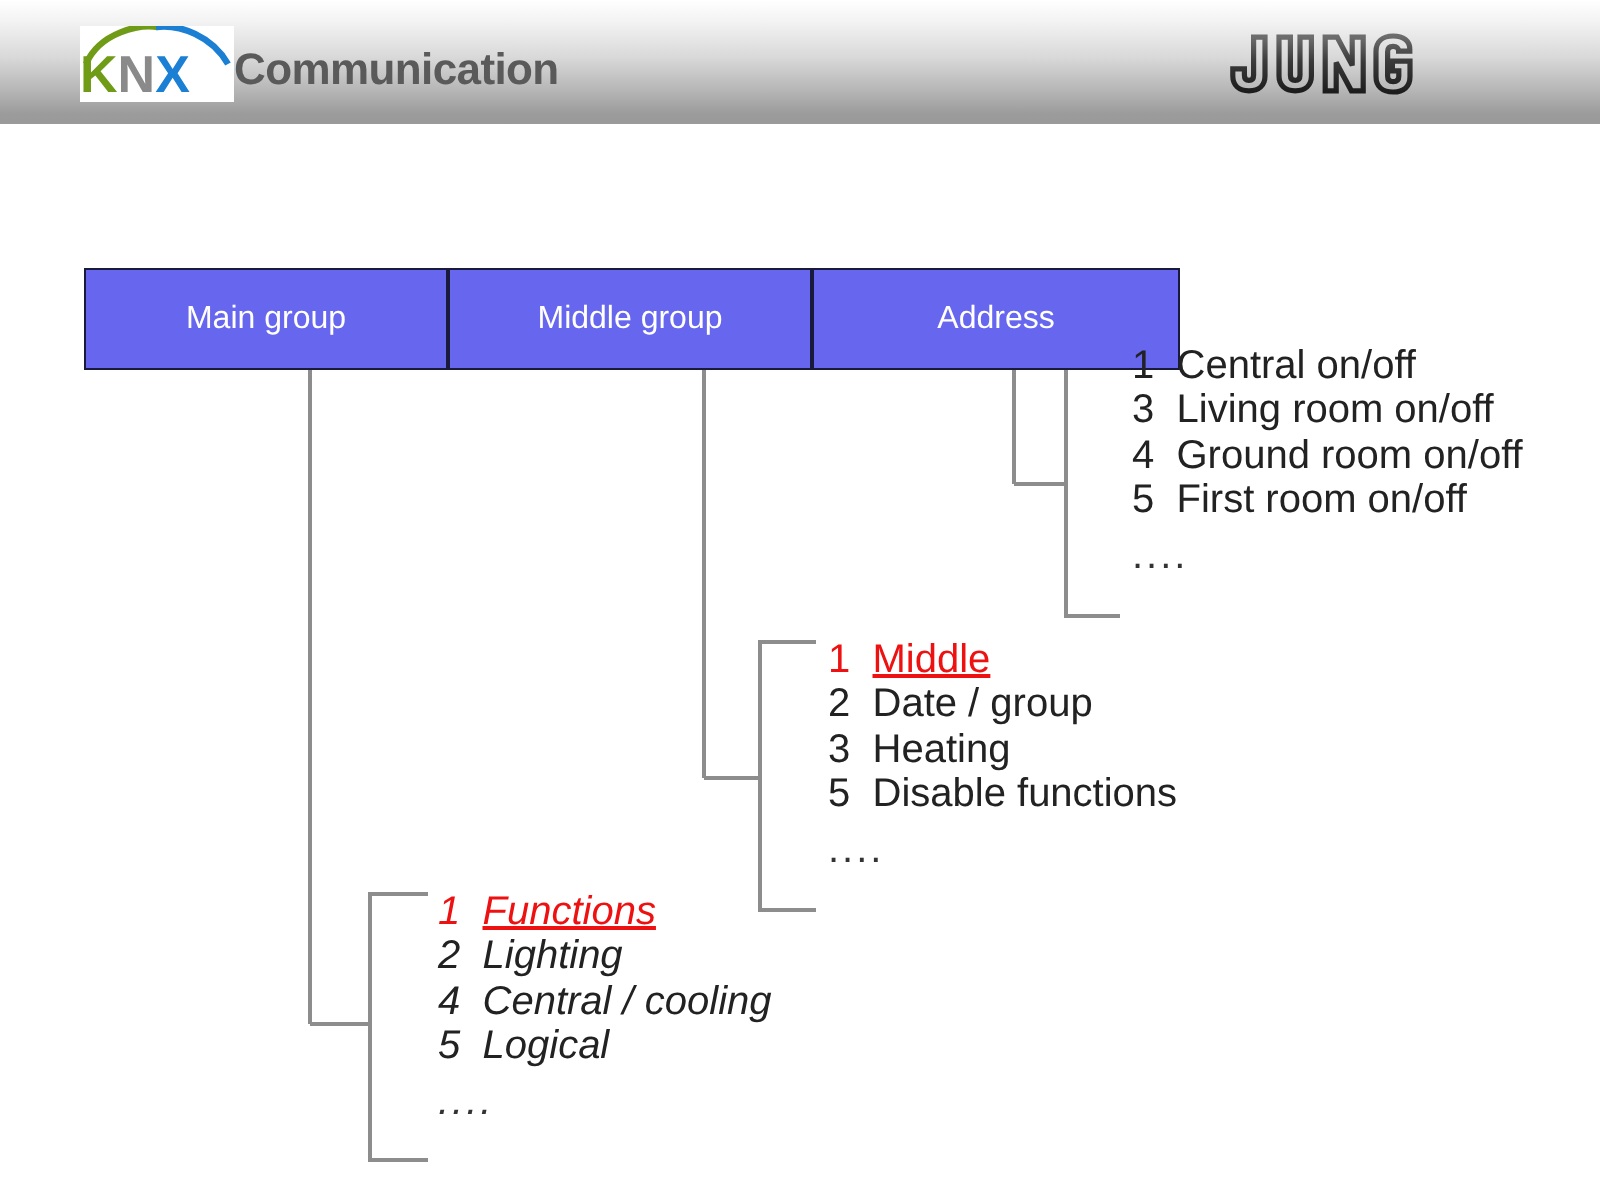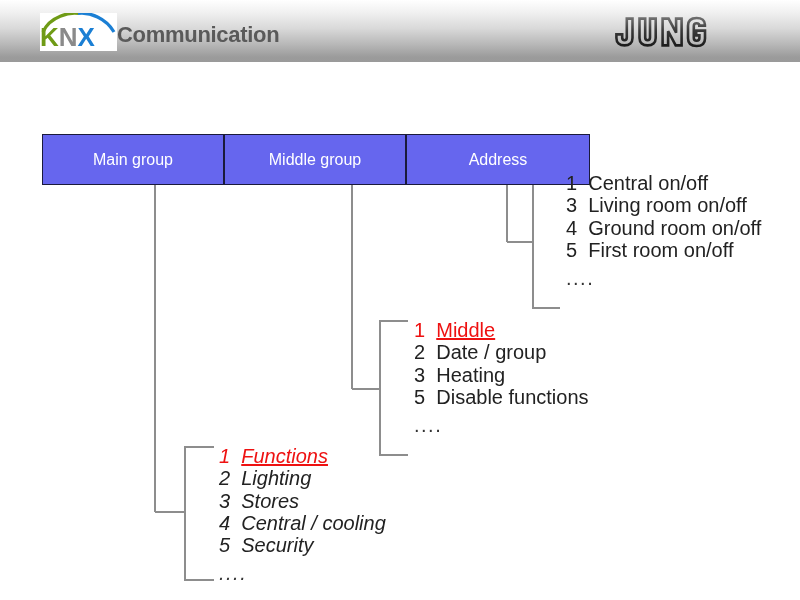--- a/index.html
+++ b/index.html
@@ -241,27 +241,23 @@
   <div class="item-list" id="list-main">
     <div class="row first">
       <span>1&nbsp;</span>
       <span class="label">Functions</span>
     </div>
     <div class="row">
       <span>2&nbsp;</span>
       <span class="label">Lighting</span>
     </div>
     <div class="row">
-      <span>3&nbsp;</span>
-      <span class="label">Stores</span>
-    </div>
-    <div class="row">
       <span>4&nbsp;</span>
       <span class="label">Central / cooling</span>
     </div>
     <div class="row">
       <span>5&nbsp;</span>
-      <span class="label">Security</span>
+      <span class="label">Logical</span>
     </div>
     <div class="ellipsis">....</div>
   </div>
 
 </div>
 
 </body></html>

